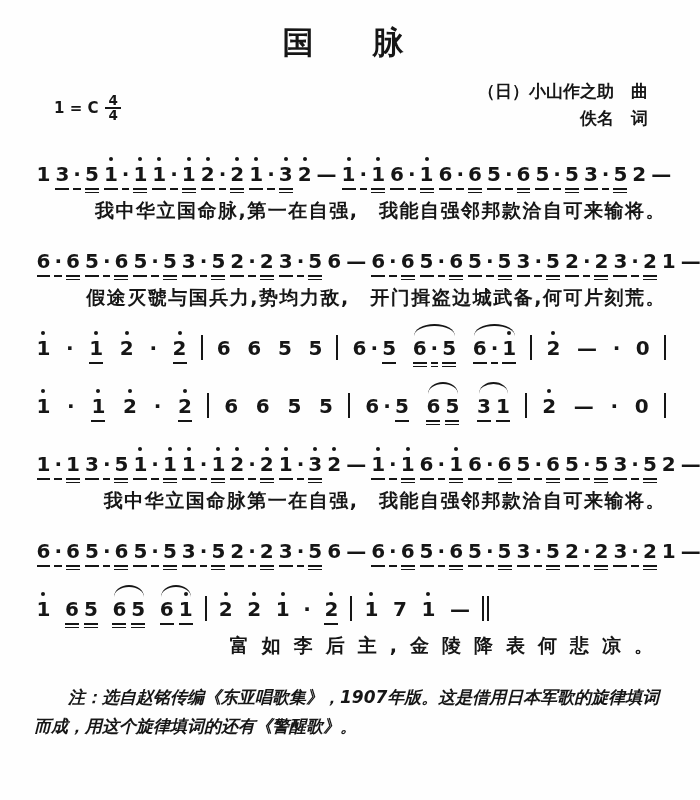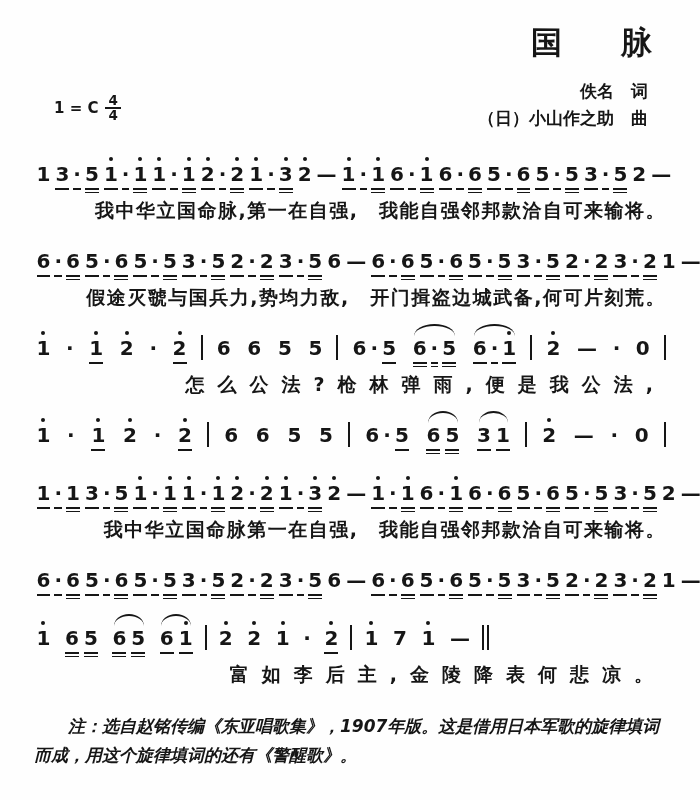--- a/index.html
+++ b/index.html
@@ -7,21 +7,21 @@
     width:700px;height:800px;
     background:#fefefe;
     color:#161616;
     font-family:"DejaVu Sans","Liberation Sans",sans-serif;
     overflow:hidden;
   }
   .page{padding:0 34px;box-sizing:border-box;width:700px;height:800px;}
 
   
   .title{
-    text-align:right;
+    text-align:center;
     font-size:31px;font-weight:bold;
     letter-spacing:14px;
     padding-top:22px;margin:0 0 6px 0;
   }
   .meta{position:relative;height:66px;margin-bottom:14px;}
   .credits{
     position:absolute;right:18px;top:8px;
     text-align:right;font-size:17px;font-weight:bold;line-height:27px;
   }
   .keysig{
@@ -79,22 +79,22 @@
 
   <div class="meta">
     <div class="keysig">
       <span>1 = C</span>
       <span class="frac">
         <span class="num">4</span>
         <span class="den">4</span>
       </span>
     </div>
     <div class="credits">
+      <div>（日）小山作之助　曲</div>
       <div>佚名　词</div>
-      <div>（日）小山作之助　曲</div>
     </div>
   </div>
 
   <div>
       <div class="system">
         <div class="notation">
           <span class="group">
             <span class="item">
               <span class="oct"></span>
               <span class="ch">1</span>
@@ -933,21 +933,20 @@
           </span>
           <span class="group">
             <span class="item">
               <span class="oct"></span>
               <span class="ch">0</span>
               <span class="ul"></span>
             </span>
           </span>
           <span class="bar"></span>
         </div>
-        <div class="lyrics wide">怎么公法?枪林弹雨,便是我公法,</div>
       </div>
       <div class="system">
         <div class="notation">
           <span class="group">
             <span class="item">
               <span class="oct">
                 <span class="odot"></span>
               </span>
               <span class="ch">1</span>
               <span class="ul"></span>

